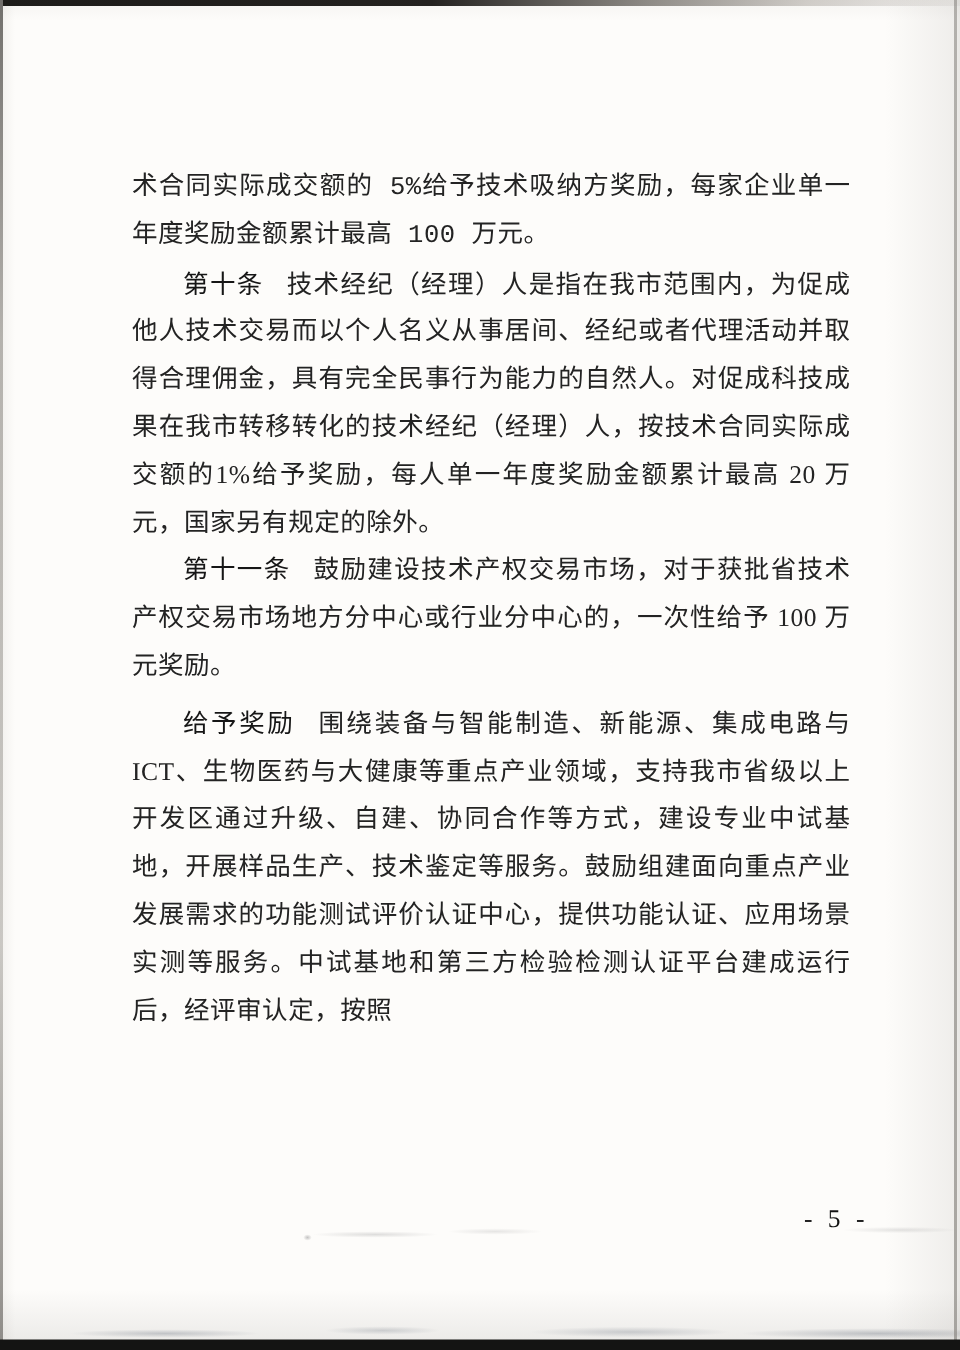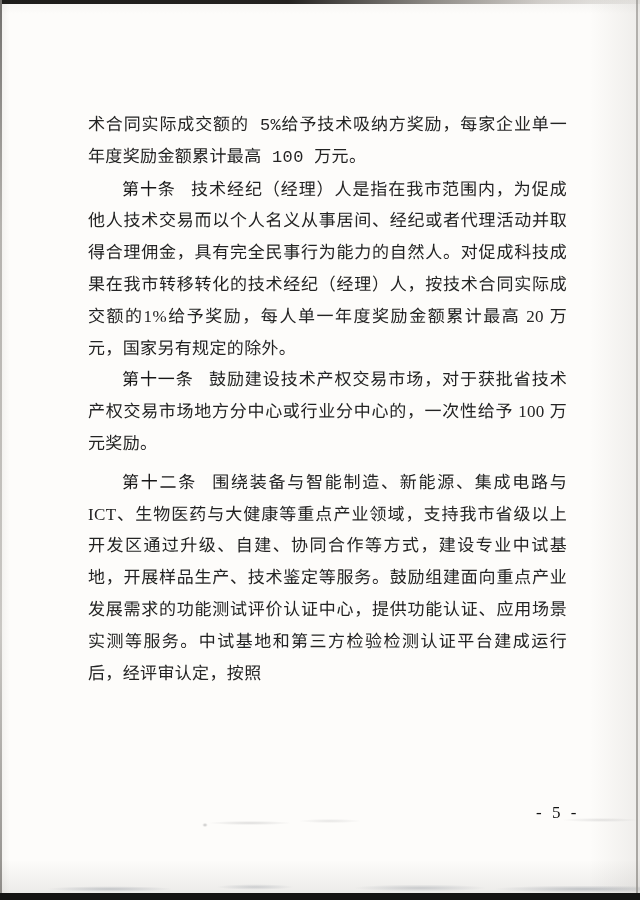--- a/index.html
+++ b/index.html
@@ -118,21 +118,21 @@
     <p>
       <span class="article-lead">第十条</span><span>技术经纪（经理）人是指在我市范围内，为促成他人技术交易而以个人名义从事居间、经纪或者代理活动并取得合理佣金，具有完全民事行为能力的自然人。对促成科技成果在我市转移转化的技术经纪（经理）人，按技术合同实际成交额的1%给予奖励，每人单一年度奖励金额累计最高 20 万元，国家另有规定的除外。</span>
     </p>
 
 
     <p>
       <span class="article-lead">第十一条</span><span>鼓励建设技术产权交易市场，对于获批省技术产权交易市场地方分中心或行业分中心的，一次性给予 100 万元奖励。</span>
     </p>
 
     <p class="extra-gap">
-      <span class="article-lead">第十二条</span><span>围绕装备与智能制造、新能源、集成电路与 ICT、生物医药与大健康等重点产业领域，支持我市省级以上开发区通过升级、自建、协同合作等方式，建设专业中试基地，开展样品生产、技术鉴定等服务。鼓励组建面向重点产业发展需求的功能测试评价认证中心，提供功能认证、应用场景实测等服务。中试基地和第三方检验检测认证平台建成运行后，经评审认定，按照</span>
+      <span class="article-lead">给予奖励</span><span>围绕装备与智能制造、新能源、集成电路与 ICT、生物医药与大健康等重点产业领域，支持我市省级以上开发区通过升级、自建、协同合作等方式，建设专业中试基地，开展样品生产、技术鉴定等服务。鼓励组建面向重点产业发展需求的功能测试评价认证中心，提供功能认证、应用场景实测等服务。中试基地和第三方检验检测认证平台建成运行后，经评审认定，按照</span>
     </p>
 
   </div>
 
   <div class="page-number">- 5 -</div>
 
   <div class="bleed-specks"></div>
   <div class="smudge-band"></div>
   <div class="edge-top"></div>
   <div class="edge-left"></div>

